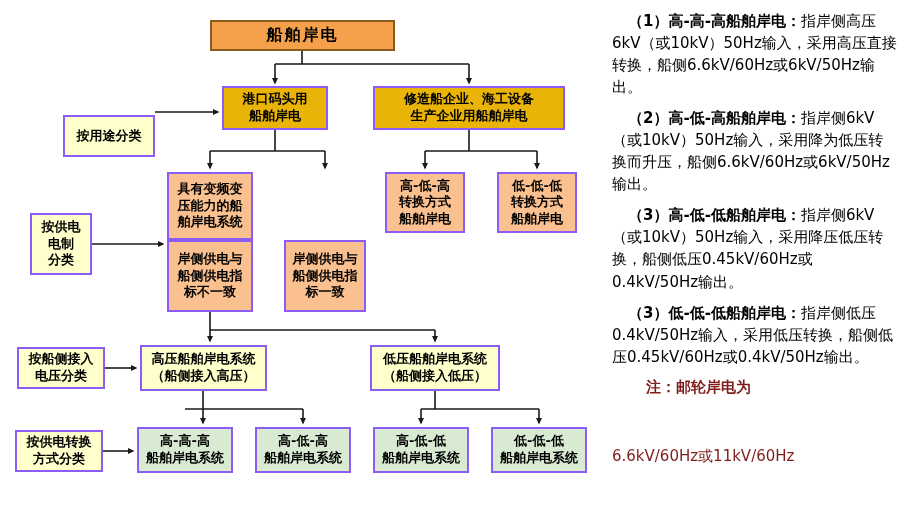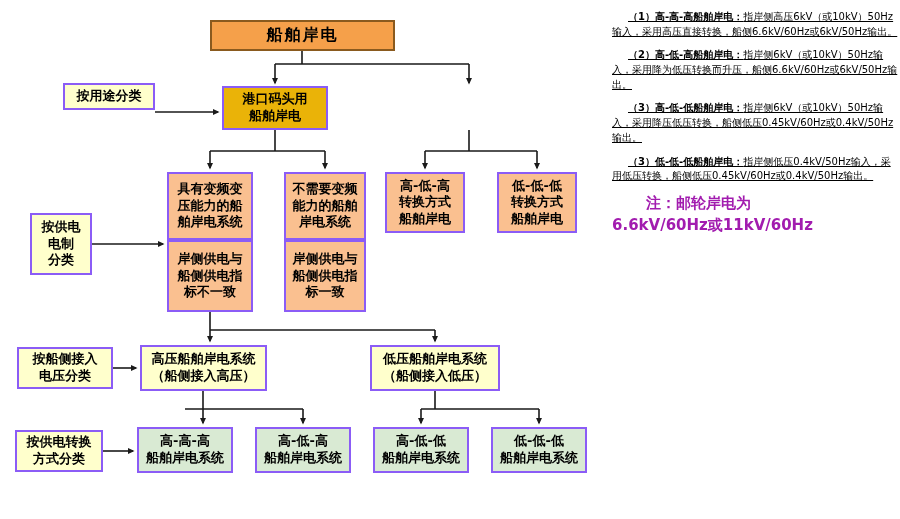--- a/index.html
+++ b/index.html
@@ -15,25 +15,25 @@
     text-align:center; white-space:pre-line; border:2px solid #8b5cf6;
     font-weight:700; font-size:13px; line-height:1.28; padding:2px;
   }
   .root   { background:#F5A04A; border-color:#8a5a1e; font-size:16px; letter-spacing:2px; }
   .blue   { background:#eab308; }
   .orange { background:#FAC090; }
   .yellow { background:#FFFFCC; }
   .green  { background:#D9EAD3; }
   svg.connectors { position:absolute; left:0; top:0; pointer-events:none; }
   .notes { position:absolute; left:612px; top:10px; width:286px; }
-  .note p { font-size:10px; line-height:1.47; text-indent:16px; margin-bottom:9px;text-decoration:underline; }
+  .note p { font-size:15px; line-height:1.47; text-indent:16px; margin-bottom:9px; }
   .note-title { font-weight:700; }
-  .footnote { color:#a21caf; font-size:15px; line-height:1.45; margin-top:2px; }
+  .footnote { color:#7f1d1d; font-size:15px; line-height:1.45; margin-top:2px; }
   .footnote .l1 { font-weight:700; text-indent:34px; }
-  .footnote .l2 { font-weight:700; }
+  .footnote .l2 { font-weight:400;margin-top:48px; }
 </style>
 </head>
 <body>
 
 <div class="stage">
 
   <svg class="connectors" width="610" height="519">
     <defs>
       <marker id="arrow" markerWidth="8" markerHeight="8" refX="5.5" refY="3.2" orient="auto" markerUnits="userSpaceOnUse">
         <path d="M0,0 L7,3.2 L0,6.4 Z" fill="#1a1a1a"></path>
@@ -60,55 +60,54 @@
       <line x1="203" y1="409" x2="203" y2="423" marker-end="url(#arrow)"></line>
       <line x1="303" y1="409" x2="303" y2="423" marker-end="url(#arrow)"></line>
       <line x1="421" y1="409" x2="421" y2="423" marker-end="url(#arrow)"></line>
       <line x1="539" y1="409" x2="539" y2="423" marker-end="url(#arrow)"></line>
       <line x1="103" y1="451" x2="133" y2="451" marker-end="url(#arrow)"></line>
     </g>
   </svg>
 
   <div class="box root" style="left:210px; top:20px; width:185px; height:31px;">船舶岸电</div>
 
-  <div class="box yellow" style="left:63px; top:83px; width:92px; height:27px;">按用途分类</div>
+  <div class="box yellow" style="left:63px; top:115px; width:92px; height:42px;">按用途分类</div>
 
   <div class="box blue" style="left:222px; top:86px; width:106px; height:44px;">港口码头用
 船舶岸电</div>
 
+  <div class="box blue" style="left:373px; top:86px; width:192px; height:44px;">修造船企业、海工设备
+生产企业用船舶岸电</div>
 
   <div class="box orange" style="left:167px; top:172px; width:86px; height:68px;">具有变频变
 压能力的船
 舶岸电系统</div>
 
   <div class="box yellow" style="left:30px; top:213px; width:62px; height:62px;">按供电
 电制
 分类</div>
 
   <div class="box orange" style="left:167px; top:240px; width:86px; height:72px;">岸侧供电与
 船侧供电指
 标不一致</div>
 
-  <div class="box orange" style="left:284px; top:172px; width:82px; height:68px;">不需要变频
-能力的船舶
-岸电系统</div>
 
   <div class="box orange" style="left:284px; top:240px; width:82px; height:72px;">岸侧供电与
 船侧供电指
 标一致</div>
 
   <div class="box orange" style="left:385px; top:172px; width:80px; height:61px;">高-低-高
 转换方式
 船舶岸电</div>
 
   <div class="box orange" style="left:497px; top:172px; width:80px; height:61px;">低-低-低
 转换方式
 船舶岸电</div>
 
-  <div class="box yellow" style="left:17px; top:347px; width:96px; height:42px;">按船侧接入
+  <div class="box yellow" style="left:17px; top:347px; width:88px; height:42px;">按船侧接入
 电压分类</div>
 
   <div class="box yellow" style="left:140px; top:345px; width:127px; height:46px;">高压船舶岸电系统
 （船侧接入高压）</div>
 
   <div class="box yellow" style="left:370px; top:345px; width:130px; height:46px;">低压船舶岸电系统
 （船侧接入低压）</div>
 
   <div class="box yellow" style="left:15px; top:430px; width:88px; height:42px;">按供电转换
 方式分类</div>

